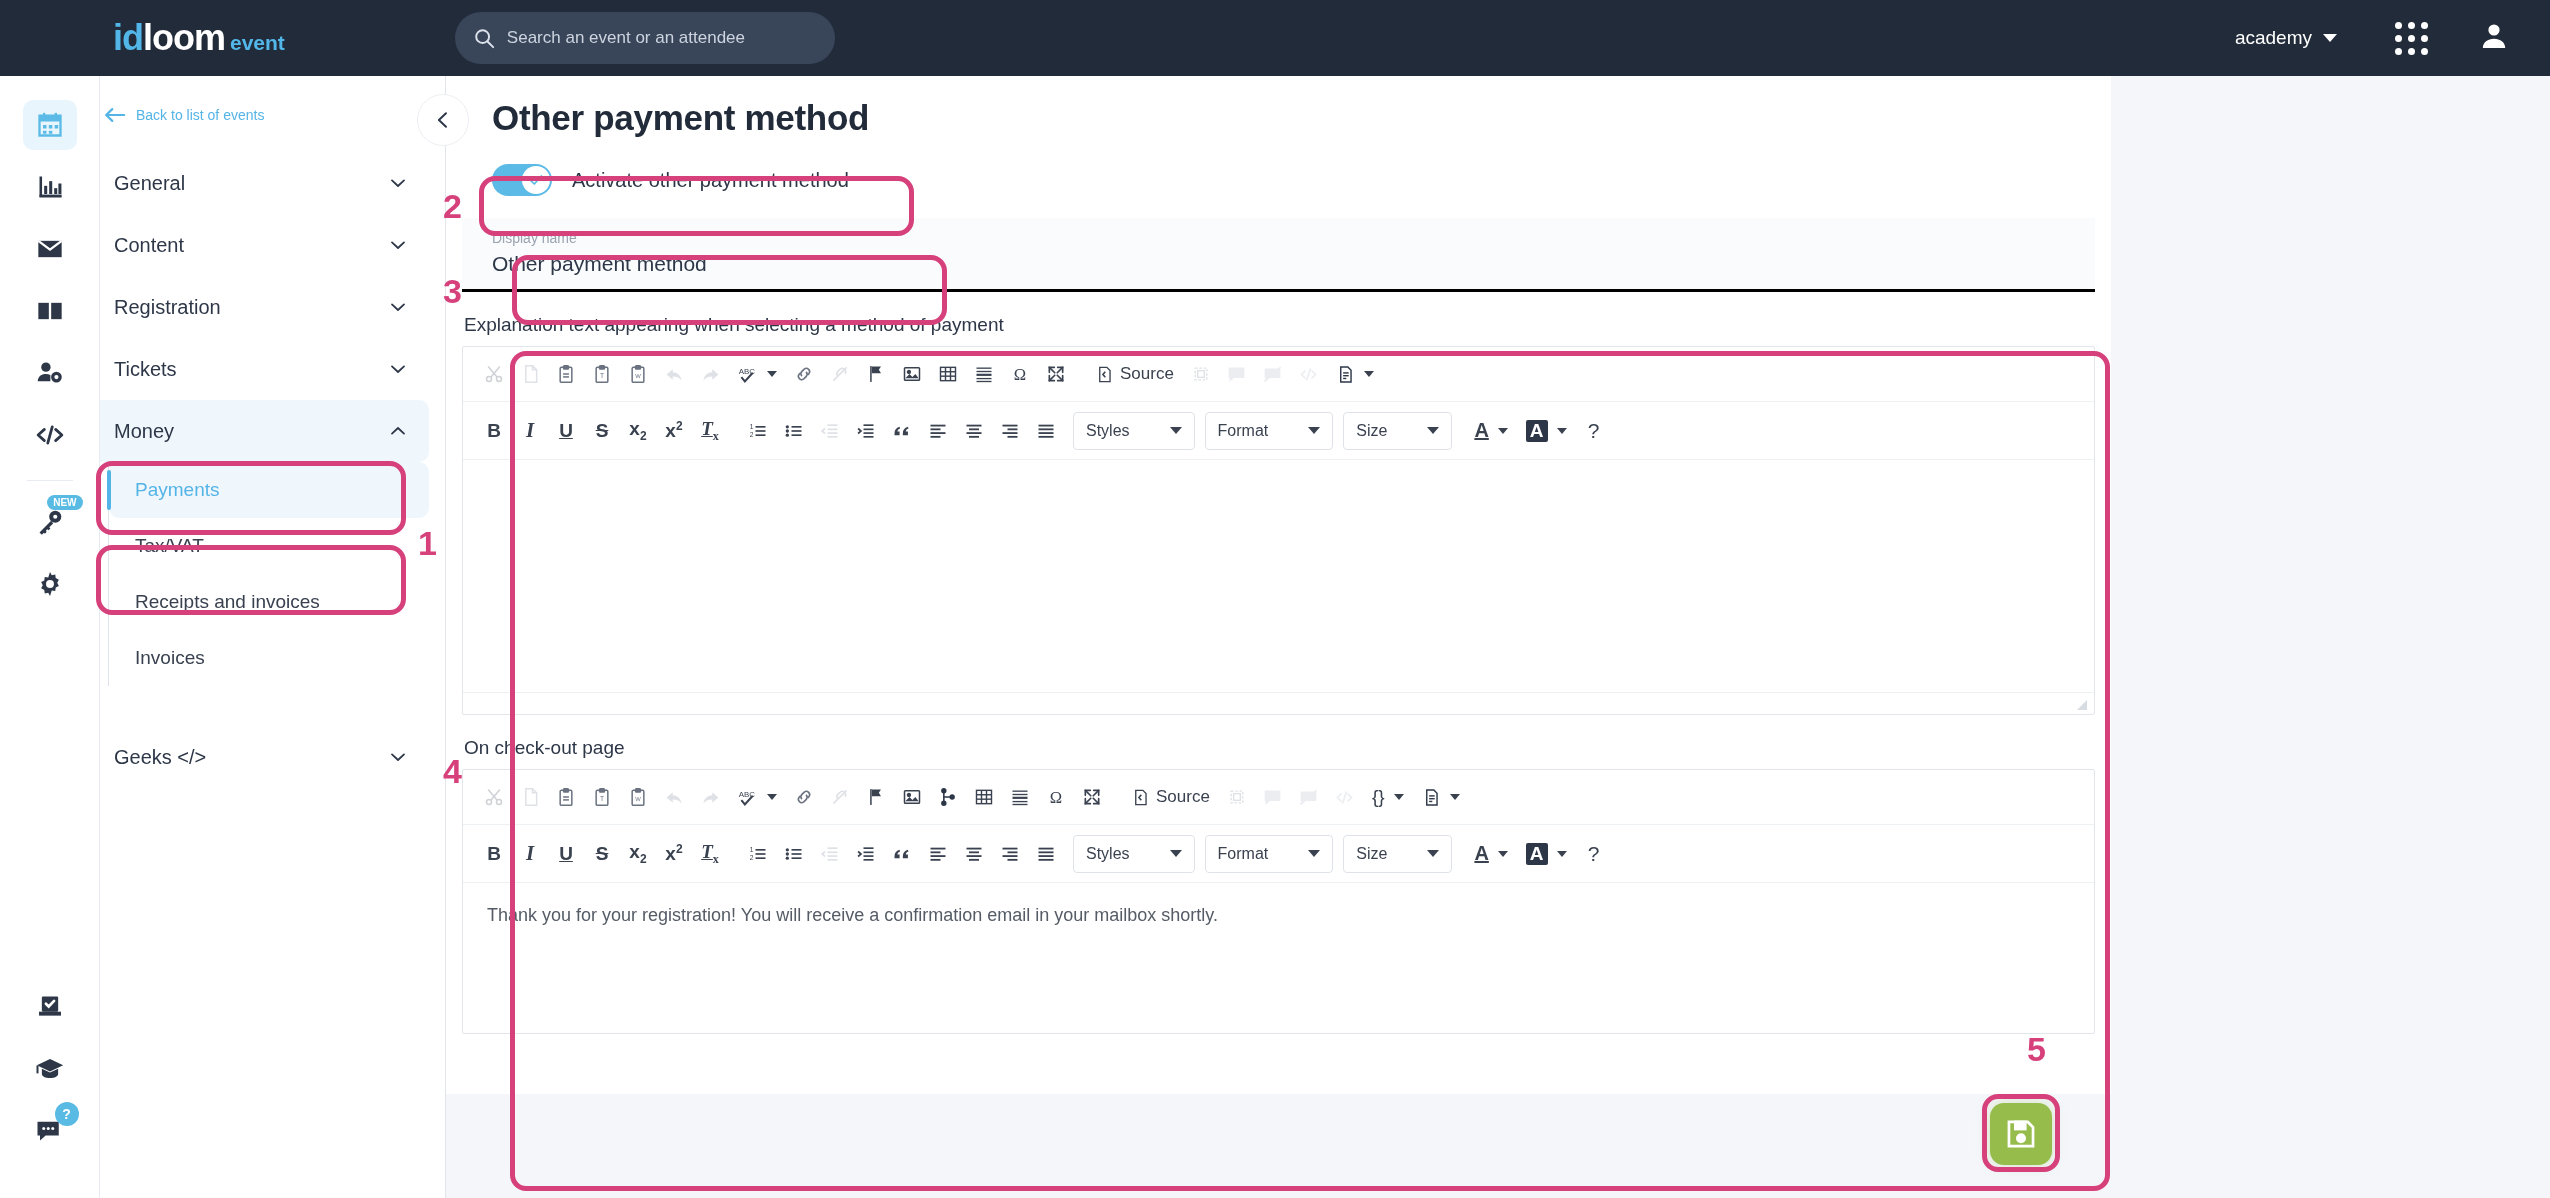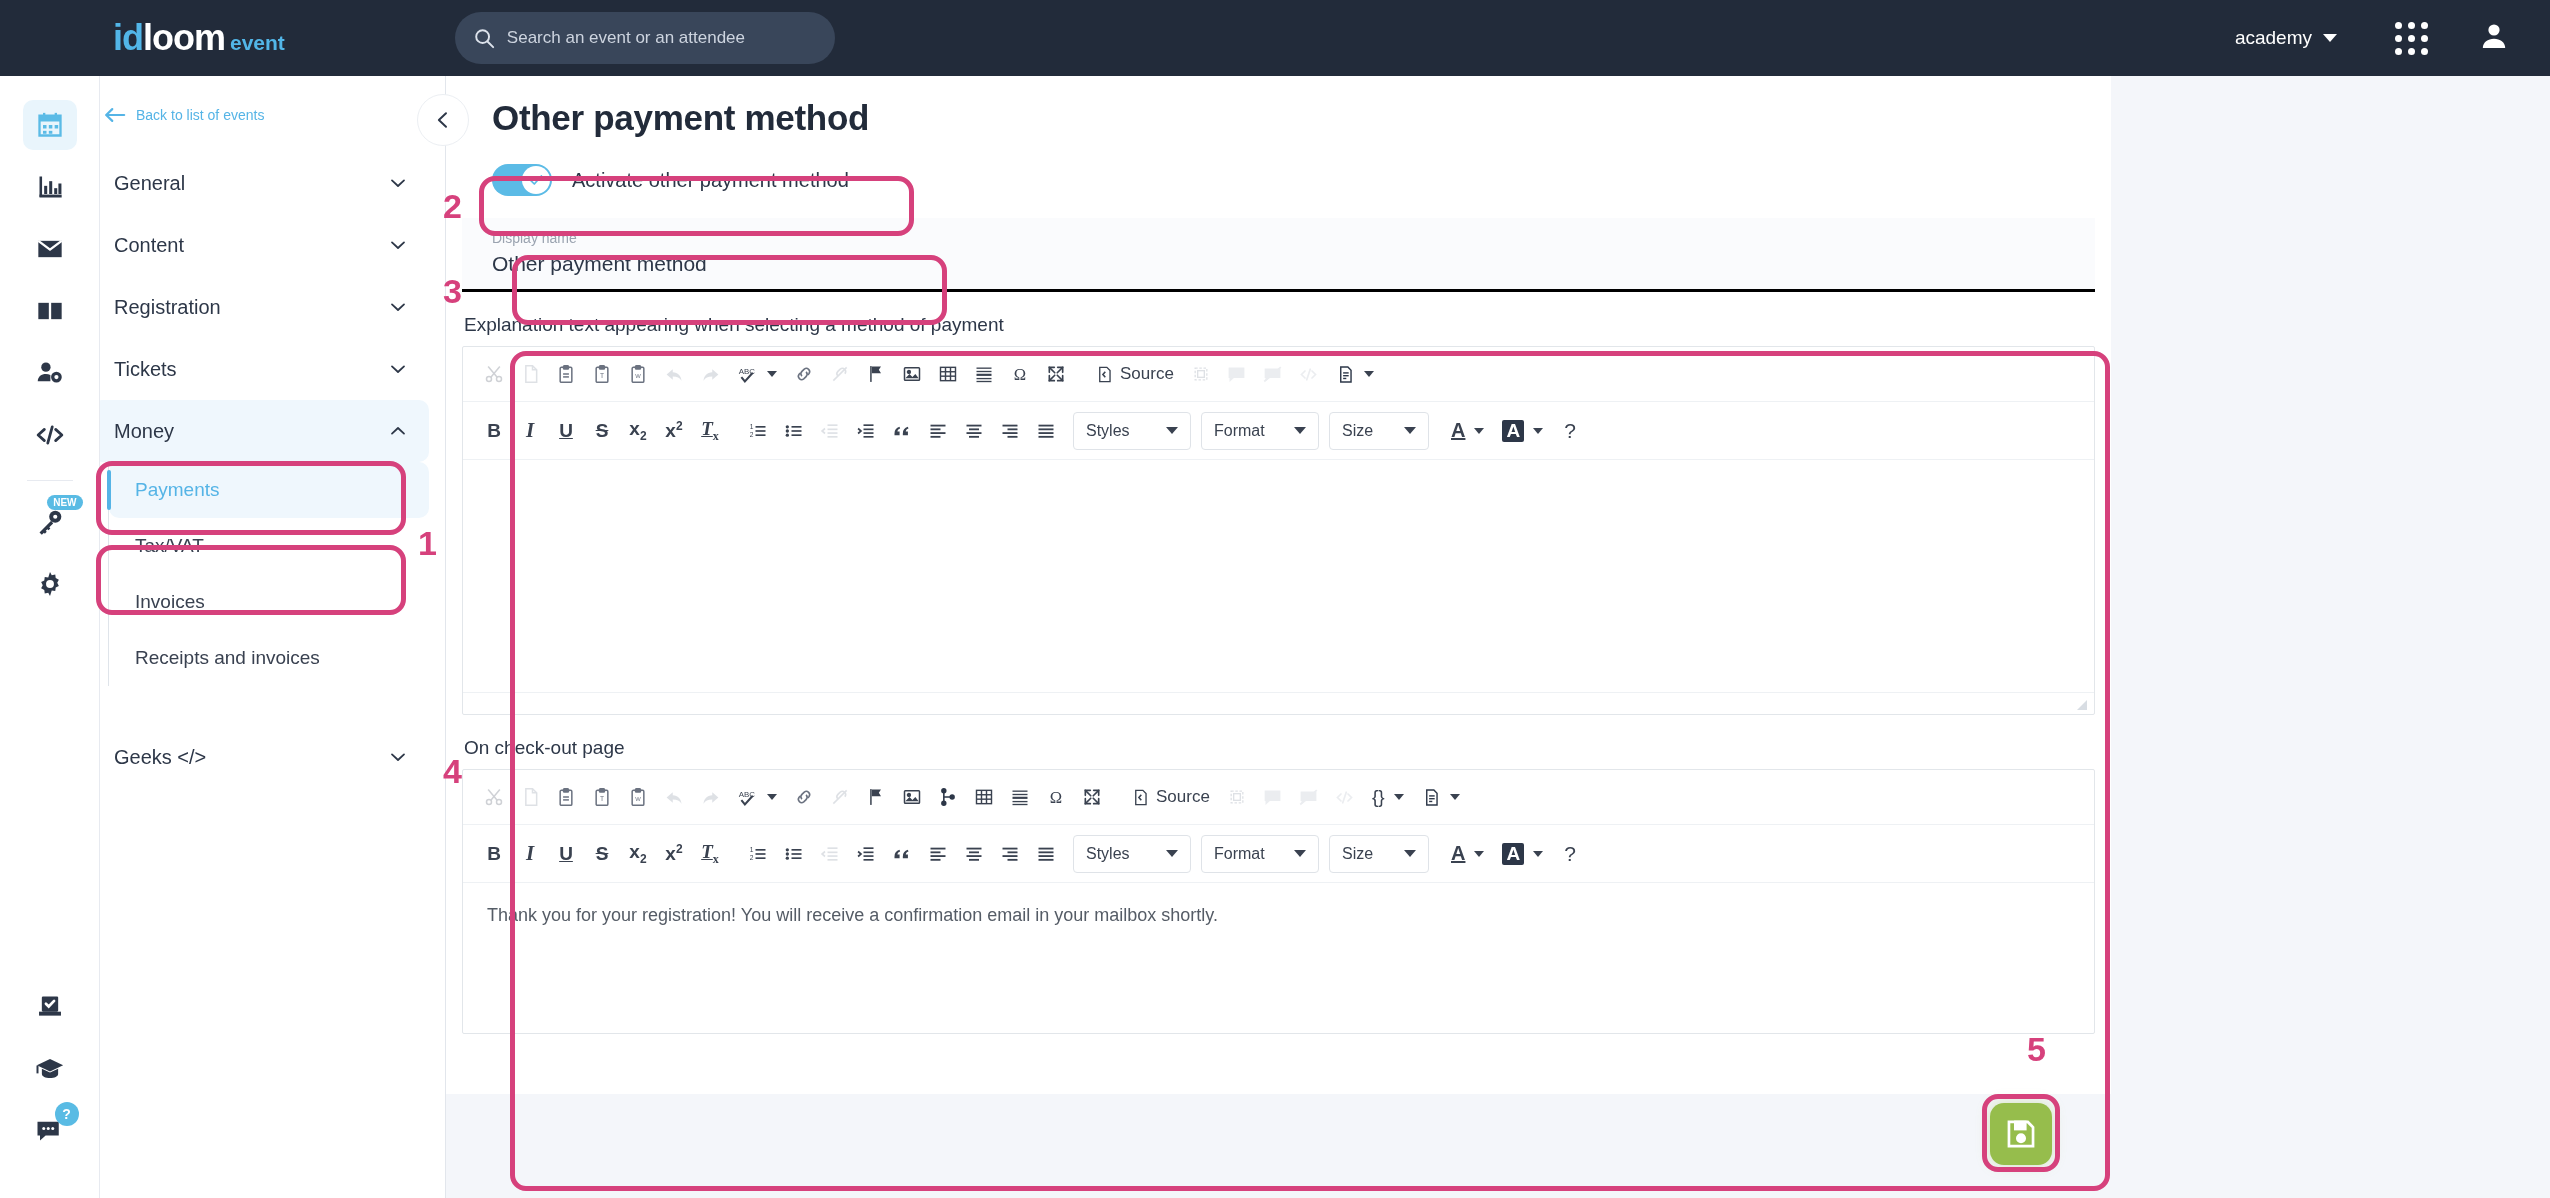--- a/index.html
+++ b/index.html
@@ -146,21 +146,21 @@
   .tb-btn.dim { opacity: 0.32; }
   .tb-btn.wide { width: auto; padding: 0 8px; gap: 6px; font-size: 17px; color: #3a4250; }
   .tb-sep { width: 10px; flex: none; }
   .tb-txt { font-size: 19px; font-weight: 700; color: #3a4250; }
   .tb-txt.it { font-style: italic; font-weight: 600; font-family: "Liberation Serif", serif; font-size: 21px; }
   .tb-txt.un { text-decoration: underline; }
   .tb-txt.st { text-decoration: line-through; }
   .dropsel {
     height: 38px; min-width: 118px; border: 1px solid #dfe3e8; border-radius: 4px;
     display: flex; align-items: center; justify-content: space-between;
-    padding: 0 12px; margin-left: 8px; font-size: 16px; color: #3a4250; cursor: pointer;
+    padding: 0 12px; margin-left: 8px; font-size: 16px; color: #3a4250; cursor: pointer; gap: 24px;
   }
   .dropsel .cd { width: 0; height: 0; border-left: 6px solid transparent; border-right: 6px solid transparent;
                  border-top: 7px solid #3a4250; margin-left: 16px; }
   .caret-sm { width: 0; height: 0; border-left: 5px solid transparent; border-right: 5px solid transparent;
               border-top: 6px solid #3a4250; margin-left: 3px; }
   .editor-body { min-height: 232px; position: relative; padding: 22px 24px; font-size: 18px; color: #555c66; }
   .editor-body.short { min-height: 150px; }
   .resize-strip { height: 22px; border-top: 1px solid #eef1f4; position: relative; }
   .resize-grip {
     position: absolute; right: 6px; bottom: 3px; width: 12px; height: 12px;
@@ -367,24 +367,24 @@
       </div>
 
       <div class="subitems">
         <div class="subitem active">
           <span>Payments</span>
         </div>
         <div class="subitem">
           <span>Tax/VAT</span>
         </div>
         <div class="subitem">
-          <span>Invoices</span>
+          <span>Receipts and invoices</span>
         </div>
         <div class="subitem">
-          <span>Receipts and invoices</span>
+          <span>Invoices</span>
         </div>
       </div>
 
       <div class="navgroup" style="margin-top:40px">
         <span>Geeks &lt;/&gt;</span>
         <svg class="chev" viewBox="0 0 24 24" fill="none" stroke="#2d3748" stroke-width="2.4" stroke-linecap="round" stroke-linejoin="round">
             <polyline points="4,8.5 12,16 20,8.5"></polyline>
           </svg>
       </div>
     </div>

